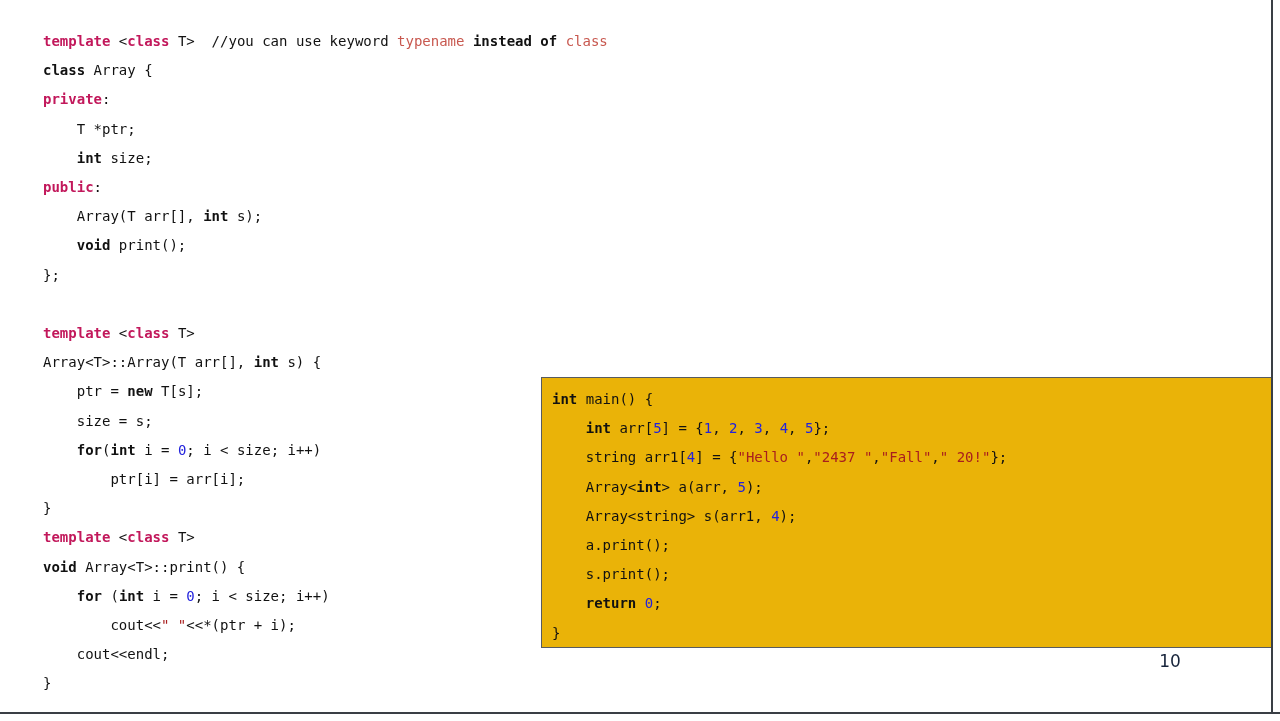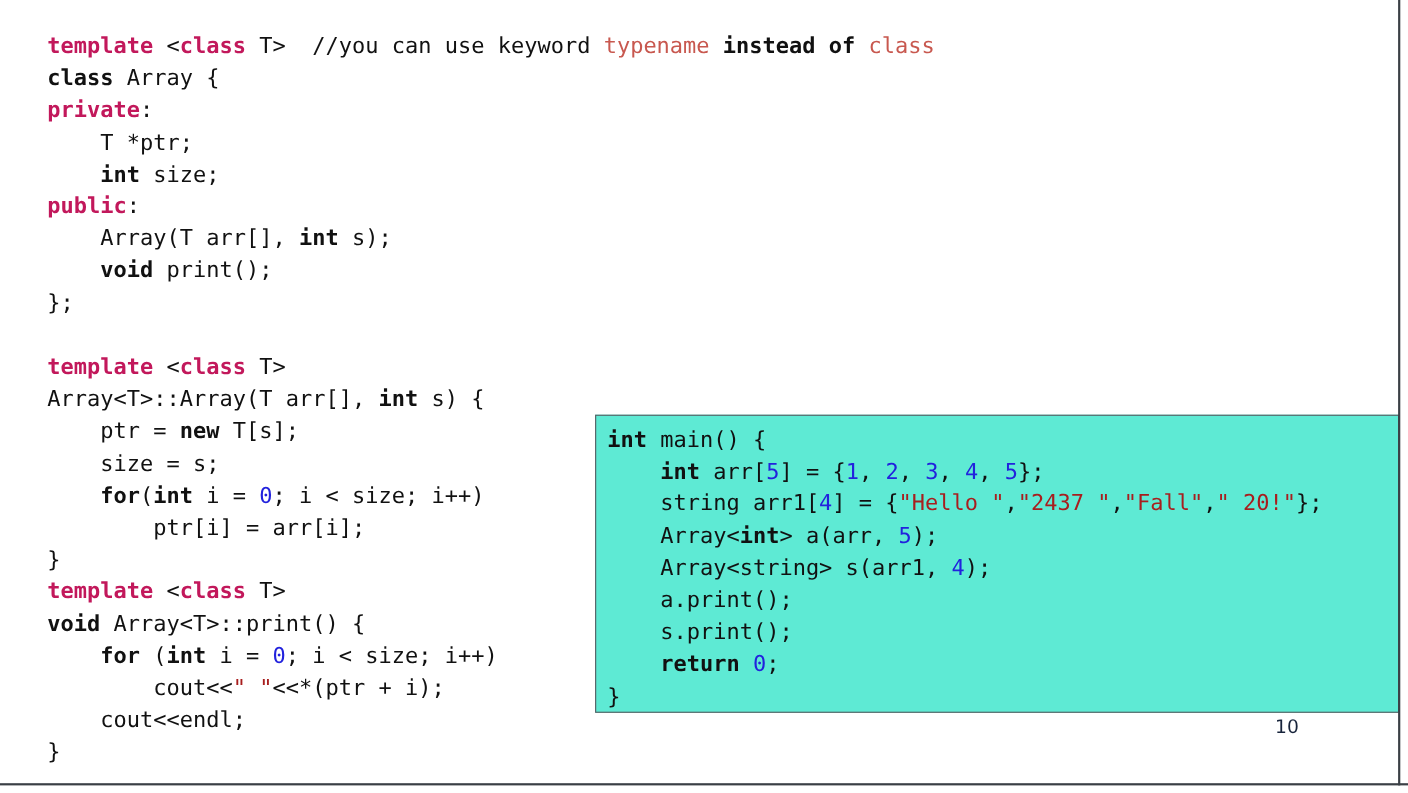--- a/index.html
+++ b/index.html
@@ -34,40 +34,40 @@
     bottom: 7px;
     width: 1280px;
     height: 2px;
     background: #3a3f45;
   }
 
   
   .code-block {
     position: absolute;
     font-family: "DejaVu Sans Mono", "Liberation Mono", monospace;
-    font-size: 20px;
+    font-size: 14px;
     line-height: 29.2px;
     color: #111111;
     white-space: pre;
     letter-spacing: 0px;
   }
   #left-code {
     left: 43px;
     top: 27px;
   }
 
   
   #main-box {
     position: absolute;
     left: 541px;
     top: 377px;
     width: 731px;
     height: 271px;
     border: 1.5px solid #575b60;
-    background: #5eead4;
+    background: #eab308;
     box-sizing: border-box;
   }
   #main-code {
     position: absolute;
     left: 10px;
     top: 7px;
   }
 
   
   .kw-magenta { color: #C2185B; font-weight: bold; }

